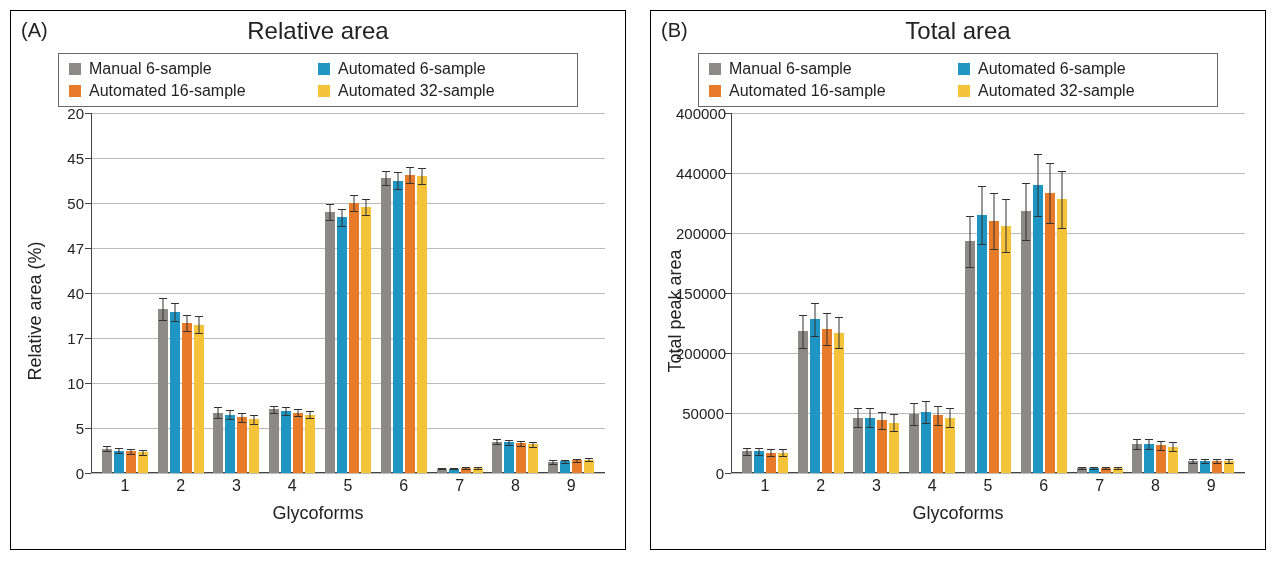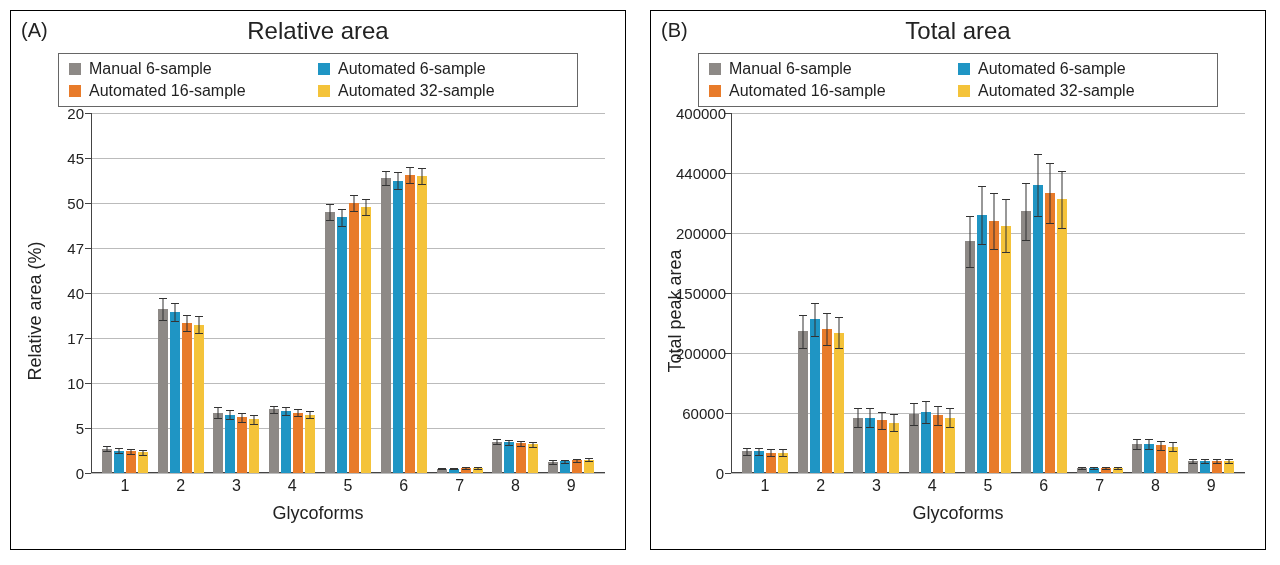--- a/index.html
+++ b/index.html
@@ -452,21 +452,21 @@
           <span>Automated 32-sample</span>
         </div>
       </div>
       <div class="y-axis-label">Total peak area</div>
       <div class="plot-area">
         <div class="grid-line" style="top: 360px;"></div>
         <div class="tick-mark" style="top: 360px;"></div>
         <div class="y-tick" style="top: 360px;">0</div>
         <div class="grid-line" style="top: 300px;"></div>
         <div class="tick-mark" style="top: 300px;"></div>
-        <div class="y-tick" style="top: 300px;">60000</div>
+        <div class="y-tick" style="top: 300px;">50000</div>
         <div class="grid-line" style="top: 240px;"></div>
         <div class="tick-mark" style="top: 240px;"></div>
         <div class="y-tick" style="top: 240px;">200000</div>
         <div class="grid-line" style="top: 180px;"></div>
         <div class="tick-mark" style="top: 180px;"></div>
         <div class="y-tick" style="top: 180px;">150000</div>
         <div class="grid-line" style="top: 120px;"></div>
         <div class="tick-mark" style="top: 120px;"></div>
         <div class="y-tick" style="top: 120px;">200000</div>
         <div class="grid-line" style="top: 60px;"></div>

